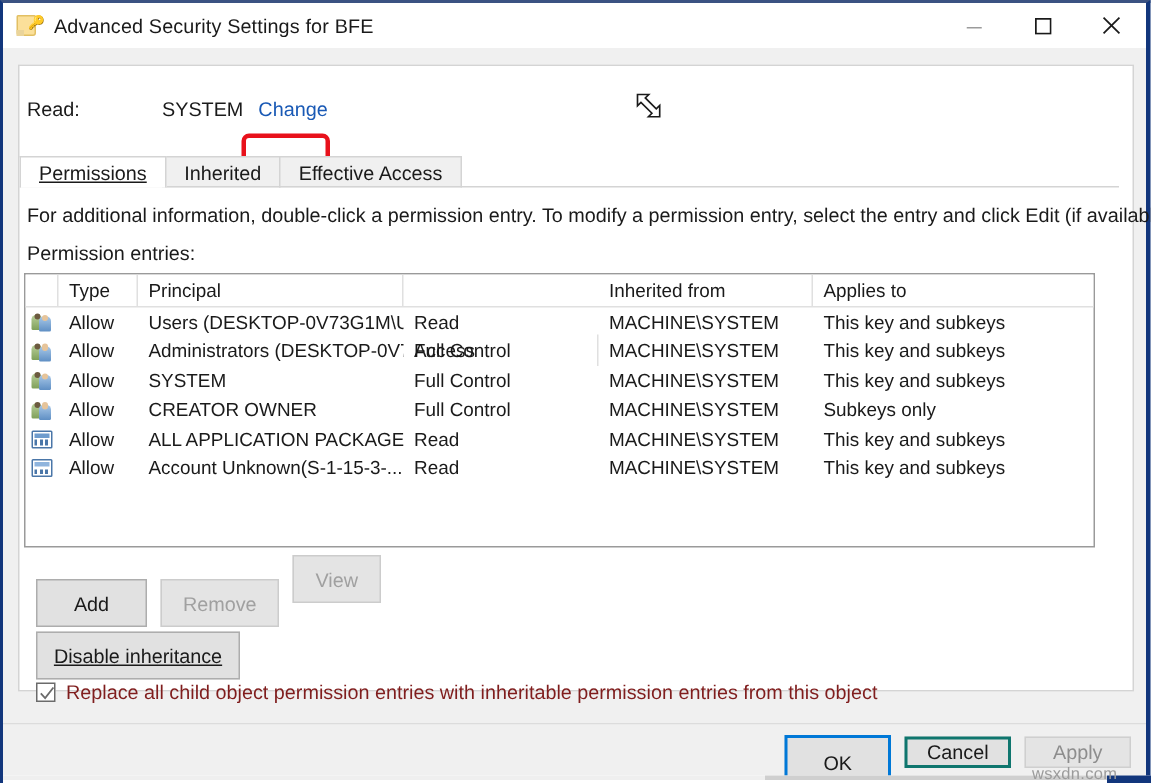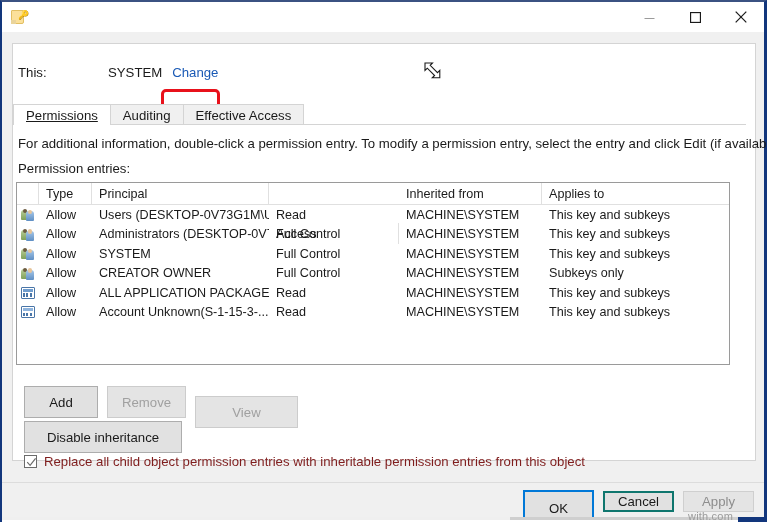--- a/index.html
+++ b/index.html
@@ -339,22 +339,22 @@
     padding: 15px;
     white-space: nowrap;
   }
   .btn.disabled {
     color: #a0a0a0;
     border-color: #cccccc;
     background: #e4e4e4;
   }
   #btn-add      { left: 22px;  top: 354px; width: 74px;  height: 22px; }
   #btn-remove   { left: 105px; top: 354px; width: 79px;  height: 22px; }
-  #btn-view     { left: 193px; top: 364px; width: 103px;  height: 22px; }
-  #btn-disable  { left: 22px;  top: 389px; width: 158px; height: 22px; }
+  #btn-view     { left: 193px; top: 338px; width: 59px;  height: 22px; }
+  #btn-disable  { left: 22px;  top: 389px; width: 136px; height: 22px; text-decoration: underline; }
 
   
   #replace-row {
     position: absolute;
     left: 22px;
     top: 422px;
     display: flex;
     align-items: center;
   }
   #replace-box {
@@ -470,20 +470,21 @@
 <body>
 
 <div id="window">
 
   <div id="titlebar">
     <div id="title-icon">
       <div class="folder"></div>
       <div class="corner"></div>
       <div class="key">🔑</div>
     </div>
+    <div id="title-text">Advanced Security Settings for BFE</div>
     <div id="caption-buttons">
       <div class="capbtn">
         <svg width="11" height="11" viewBox="0 0 11 11">
             <line x1="0.5" y1="6.5" x2="10.5" y2="6.5" stroke="#9b9b9b" stroke-width="1"></line>
           </svg>
       </div>
       <div class="capbtn">
         <svg width="11" height="11" viewBox="0 0 11 11">
             <rect x="0.5" y="0.5" width="10" height="10" fill="none" stroke="#1a1a1a" stroke-width="1.3"></rect>
           </svg>
@@ -495,29 +496,29 @@
           </svg>
       </div>
     </div>
   </div>
 
   <div id="client">
 
     <div id="content-panel"></div>
 
     <div id="owner-row">
-      <div id="owner-label">This:</div>
+      <div id="owner-label">Read:</div>
       <div id="owner-value">SYSTEM</div>
       <div id="owner-change">Change</div>
     </div>
     <div id="change-annotation"></div>
 
     <div id="tabs">
       <div class="tab active">Permissions</div>
-      <div class="tab">Auditing</div>
+      <div class="tab">Inherited</div>
       <div class="tab">Effective Access</div>
     </div>
     <div id="tab-underline"></div>
     <div id="tab-underline-mask"></div>
 
     <div id="desc">For additional information, double-click a permission entry. To modify a permission entry, select the entry and click Edit (if available).</div>
     <div id="entries-label">Permission entries:</div>
 
     <div id="perm-list">
       <div id="perm-header">
@@ -629,21 +630,21 @@
       </span>
       <span id="replace-text">Replace all child object permission entries with inheritable permission entries from this object</span>
     </div>
 
     <div id="footer-sep"></div>
     <div id="footer"></div>
     <div id="btn-ok">OK</div>
     <div id="btn-cancel">Cancel</div>
     <div id="btn-apply">Apply</div>
 
-    <div id="watermark">with.com</div>
+    <div id="watermark">wsxdn.com</div>
   </div>
 
   <div id="cursor">
     <svg width="24" height="24" viewBox="0 0 24 24">
       <g transform="translate(2,2)">
         <path d="M1,1 L8.5,1 L6.2,3.3 L13.5,10.6 L15.8,8.3 L15.8,15.8 L8.3,15.8 L10.6,13.5 L3.3,6.2 L1,8.5 Z" fill="#ffffff" stroke="#1a1a1a" stroke-width="1.1" stroke-linejoin="miter"></path>
       </g>
     </svg>
   </div>
 

